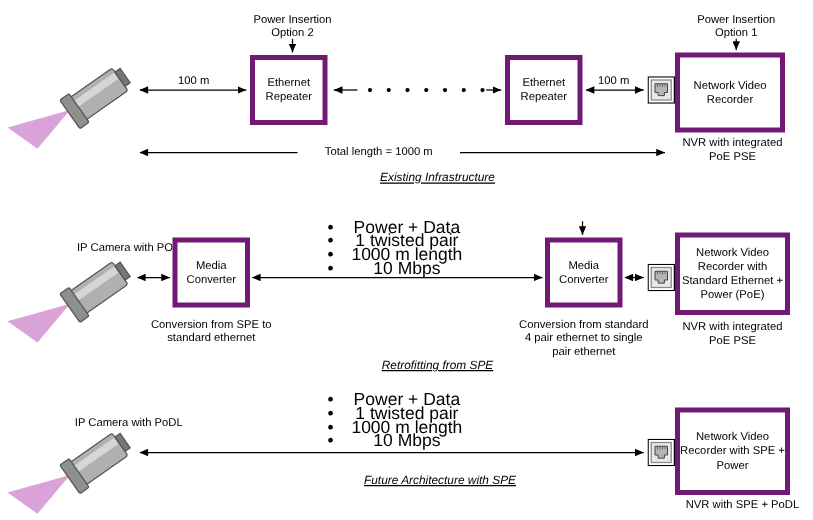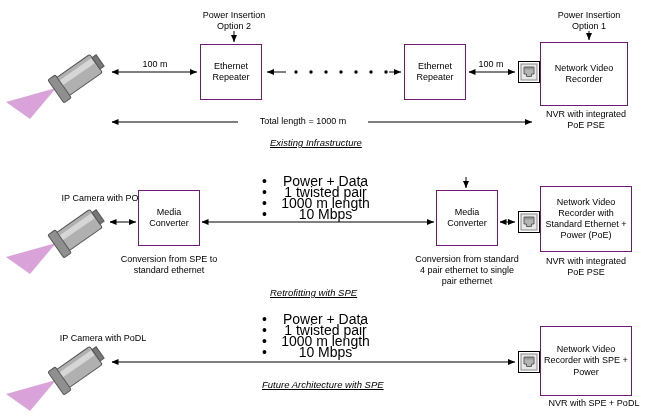--- a/index.html
+++ b/index.html
@@ -4,32 +4,32 @@
 <style>
   * { margin:0; padding:0; box-sizing:border-box; }
   html,body { background:#fff; }
   #canvas {
     position:relative; width:650px; height:416px; background:#fff;
     font-family:"Liberation Sans", sans-serif; color:#000; overflow:hidden;padding-left:24px;
   }
   #wires { position:absolute; left:0; top:0; width:650px; height:416px; }
   #wires line { stroke:#000; stroke-width:1; }
   .box {
-    position:absolute; border:1px solid #701a75; background:#fff;
+    position:absolute; border:4px solid #701a75; background:#fff;
     display:flex; align-items:center; justify-content:center;
     text-align:center; font-size:9px; line-height:1.25; white-space:pre-line;
     z-index:2;
   }
   .lbl {
     position:absolute; font-size:9px; line-height:1.2; text-align:center;
     white-space:pre-line; z-index:2;
   }
   .title {
     position:absolute; font-size:9.5px; font-style:italic;
-    text-decoration:underline; z-index:2;
+    text-decoration:underline; text-align:center; z-index:2;
   }
   .bullets {
     position:absolute; list-style:none; font-size:14px; line-height:11px;
     text-align:center; z-index:2;
   }
   .bullets li { position:relative; padding-left:11px; }
   .bullets li::before { content:"•"; position:absolute; left:2px; }
   .icon { position:absolute; z-index:2; }
   #watermark {
     position:absolute; font-size:15px; font-weight:600; z-index:3;
@@ -192,21 +192,21 @@
   <div class="lbl" style="left:110px;top:254px;width:118px">Conversion from SPE to
 standard ethernet</div>
 
   <div class="lbl" style="left:412px;top:254px;width:110px">Conversion from standard
 4 pair ethernet to single
 pair ethernet</div>
 
   <div class="lbl" style="left:536px;top:256px;width:100px">NVR with integrated
 PoE PSE</div>
 
-  <div class="title" style="left:270px;top:287px;width:160px">Retrofitting with SPE</div>
+  <div class="title" style="left:270px;top:287px;width:160px">Retrofitting from SPE</div>
 
   <div class="lbl" style="left:46px;top:333px;width:114px">IP Camera with PoDL</div>
 
   <svg class="icon" style="left:6px;top:342px" width="110" height="70">
       <use href="#sym-camera"></use>
     </svg>
 
   <ul class="bullets" style="left:260px;top:314px;width:120px">
     <li>Power + Data</li>
     <li>1 twisted pair</li>

